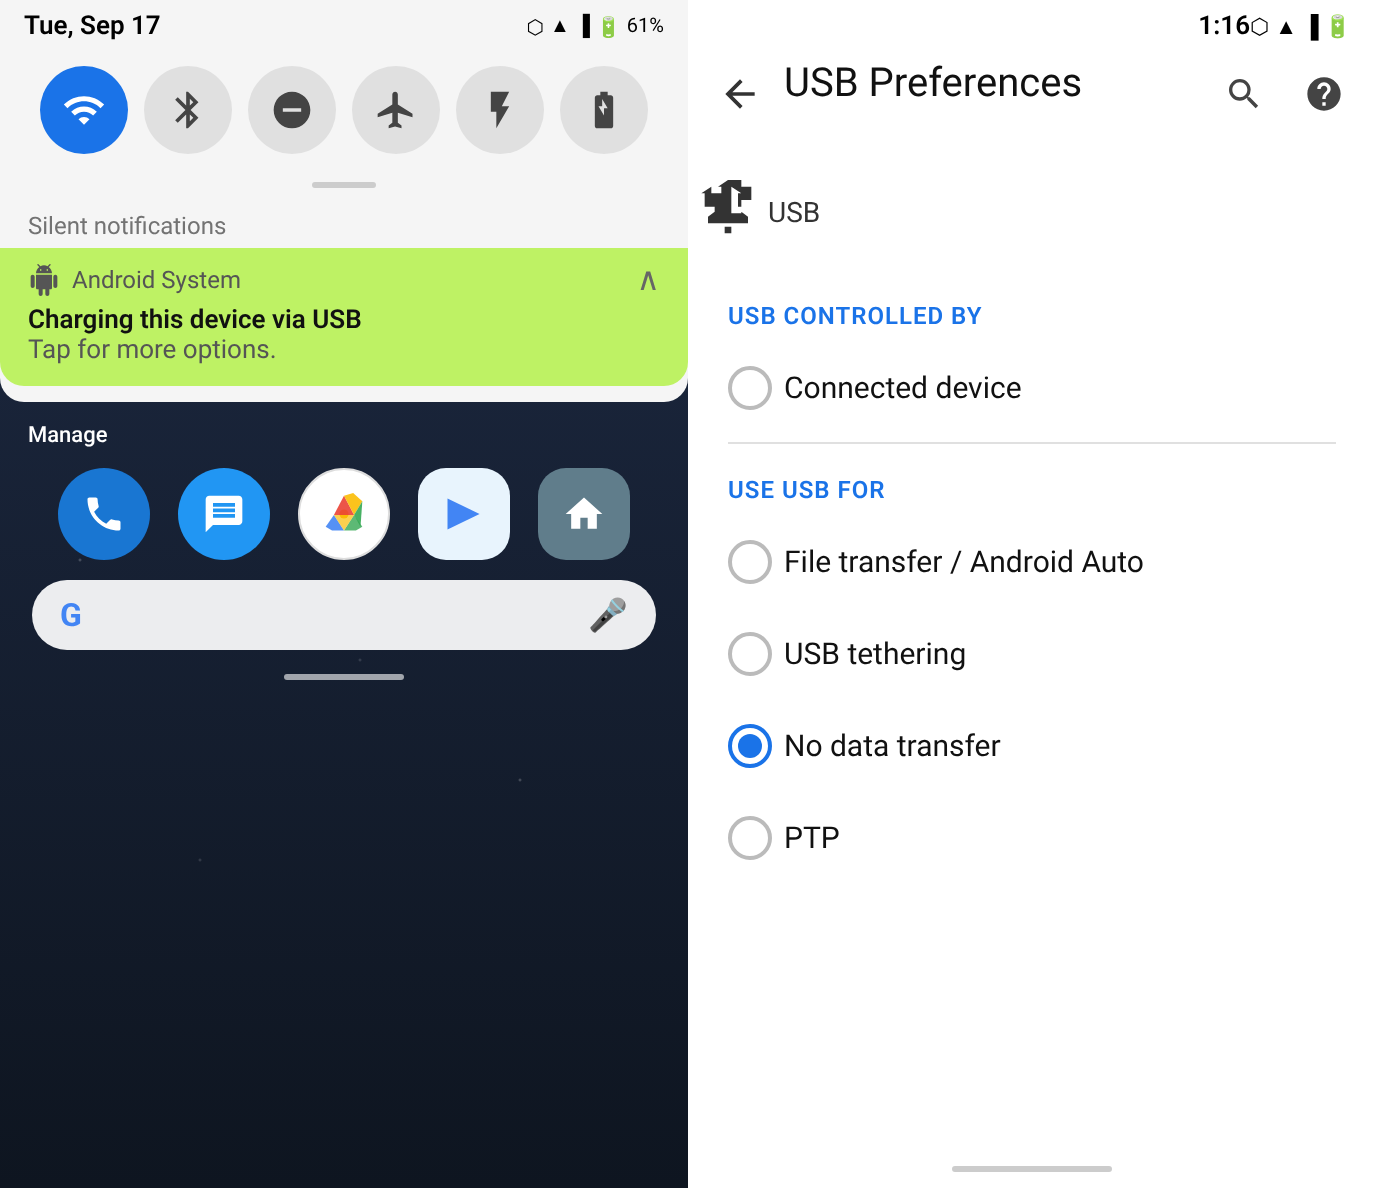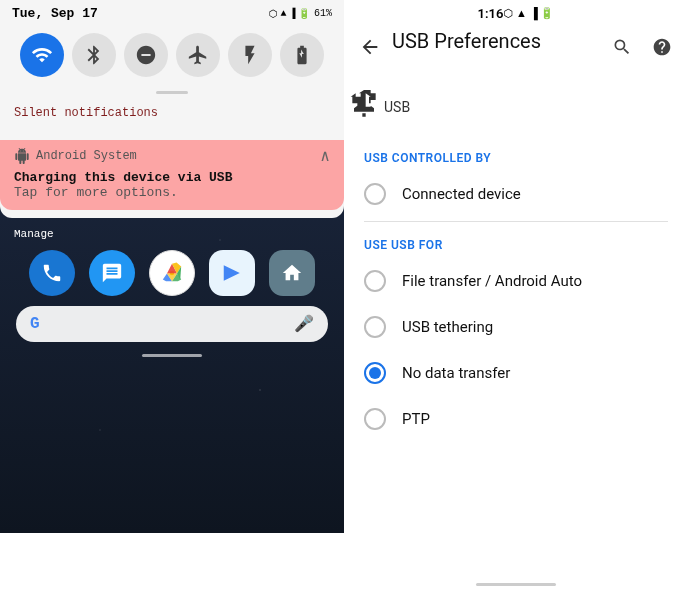--- a/index.html
+++ b/index.html
@@ -7,26 +7,25 @@
       width: 688px;
       height: 594px;
       display: flex;
       font-family: 'Roboto', Arial, sans-serif;
       overflow: hidden;
     }
 
     
     .left-panel {
       width: 344px;
-      height: 533px;
+      height: 594px;
       background: #1a1a2e;
       background-image: radial-gradient(ellipse at 50% 80%, #2a3a5e 0%, #0d1117 60%);
       position: relative;
       overflow: hidden;
-      font-family: Liberation Mono, monospace;
     }
 
     .left-panel-bg {
       position: absolute;
       top: 0; left: 0; right: 0; bottom: 0;
       background: linear-gradient(180deg, #1c2840 0%, #0e1520 40%, #111820 100%);
     }
 
     
     .notification-drawer {
@@ -92,29 +91,28 @@
       height: 3px;
       background: #ccc;
       border-radius: 2px;
       margin: 4px auto 6px;
     }
 
     
     .silent-notif-label {
       padding: 6px 14px 4px;
       font-size: 12px;
-      color: #7f1d1d;
+      color: #737373;
       background: #f5f5f5;
     }
 
     .notification-card {
-      background: #fca5a5;
+      background: #bef264;
       padding: 6px 14px 10px;
       border-radius: 0 0 12px 12px;
-      margin-top: 16px;
     }
 
     .notif-header {
       display: flex;
       align-items: center;
       justify-content: space-between;
       margin-bottom: 4px;
     }
 
     .notif-app-row {
@@ -225,21 +223,21 @@
       width: 344px;
       height: 594px;
       background: #fff;
       display: flex;
       flex-direction: column;
     }
 
     .right-status-bar {
       display: flex;
       align-items: center;
-      justify-content: center;
+      justify-content: flex-end;
       padding: 6px 12px 4px;
     }
 
     .right-status-time {
       font-size: 13px;
       font-weight: 600;
       color: #000;
     }
 
     .right-status-icons {
@@ -318,21 +316,21 @@
       font-weight: 600;
       color: #1a73e8;
       letter-spacing: 0.5px;
       text-transform: uppercase;
     }
 
     .radio-option {
       display: flex;
       align-items: center;
       padding: 12px 20px;
-      gap: 16px;
+      gap: 6px;
       cursor: pointer;
     }
 
     .radio-circle {
       width: 22px;
       height: 22px;
       border-radius: 50%;
       border: 2px solid #bbb;
       display: flex;
       align-items: center;

